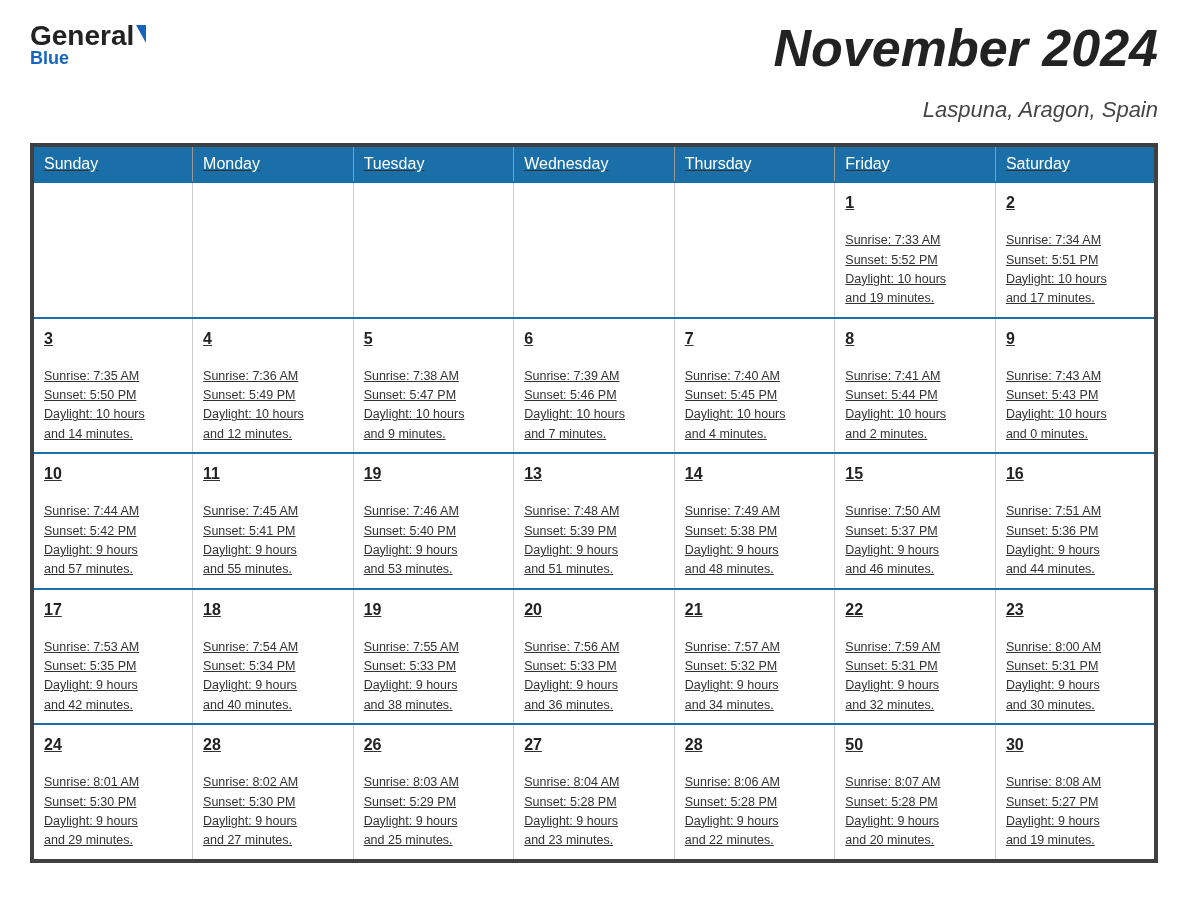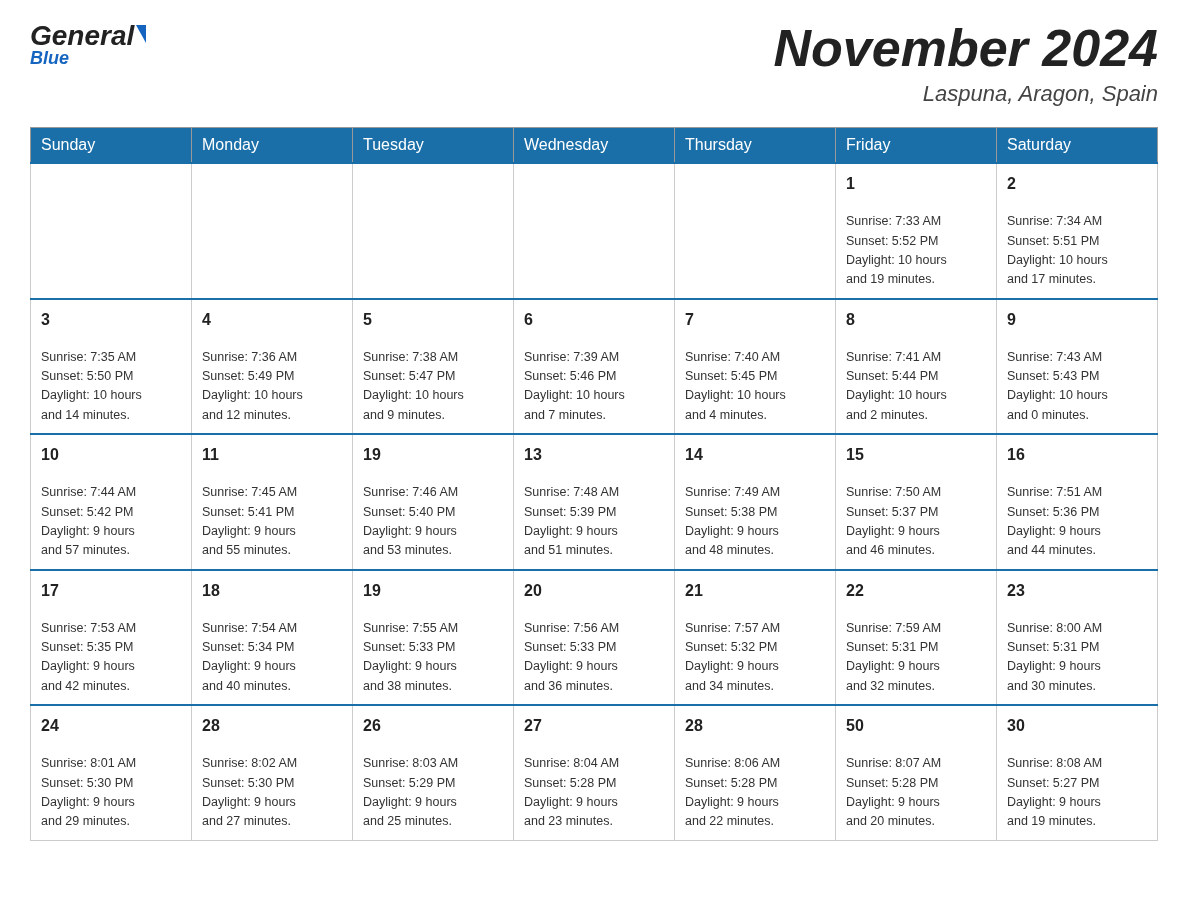--- a/index.html
+++ b/index.html
@@ -13,21 +13,20 @@
     }
     .header-area {
       display: flex;
       justify-content: space-between;
       align-items: flex-start;
       margin-bottom: 20px;
     }
     .logo-area {
       display: flex;
       flex-direction: column;
-      font-style: italic;
     }
     .logo-text {
       display: flex;
       align-items: center;
       font-size: 28px;
       font-weight: bold;
       color: #222;
     }
     .logo-triangle {
       width: 0;
@@ -50,26 +49,27 @@
     }
     .month-title {
       font-size: 52px;
       font-weight: bold;
       color: #222;
       line-height: 1.1;
     }
     .location-title {
       font-size: 22px;
       color: #444;
-      margin-top: 4px;
+      margin-top: 20px;
     }
     .calendar-table {
       width: 100%;
       border-collapse: collapse;
-      border: 1px solid #404040;
+      border: 4px solid #404040;
+      text-decoration: underline;
     }
     .calendar-table th {
       background-color: #1a6fa8;
       color: #fff;
       font-size: 16px;
       font-weight: normal;
       padding: 8px 10px;
       text-align: left;
       border: 1px solid #999;
     }

